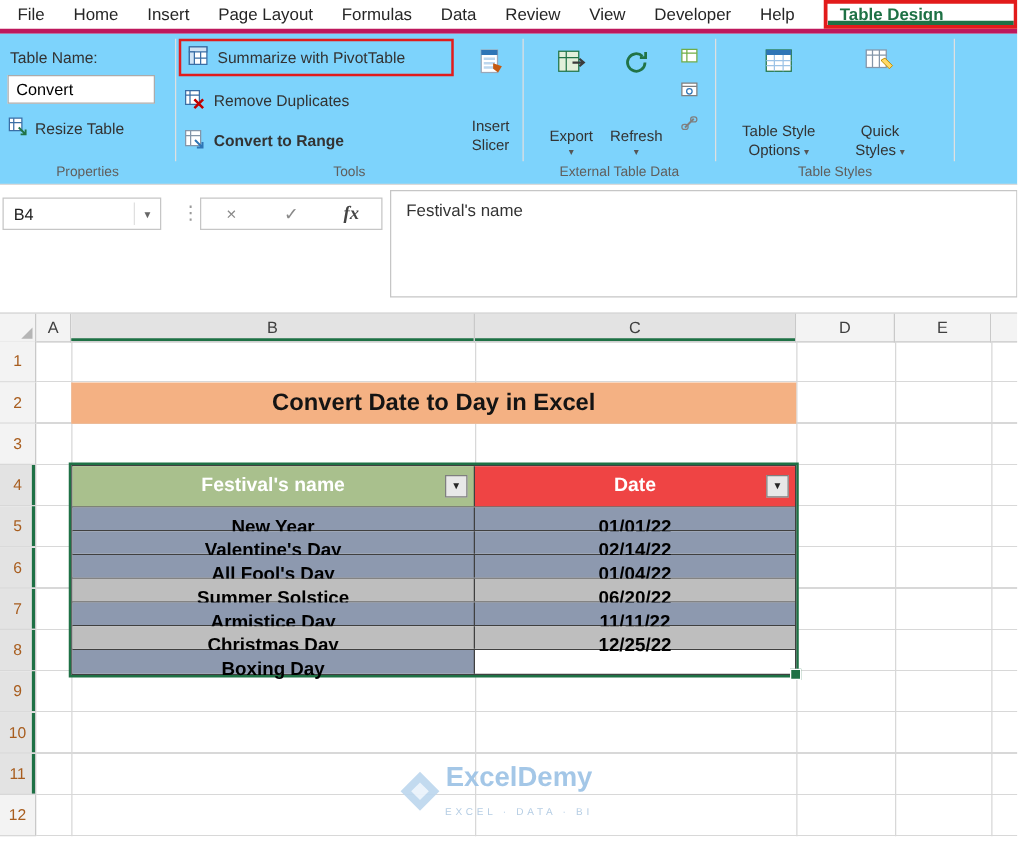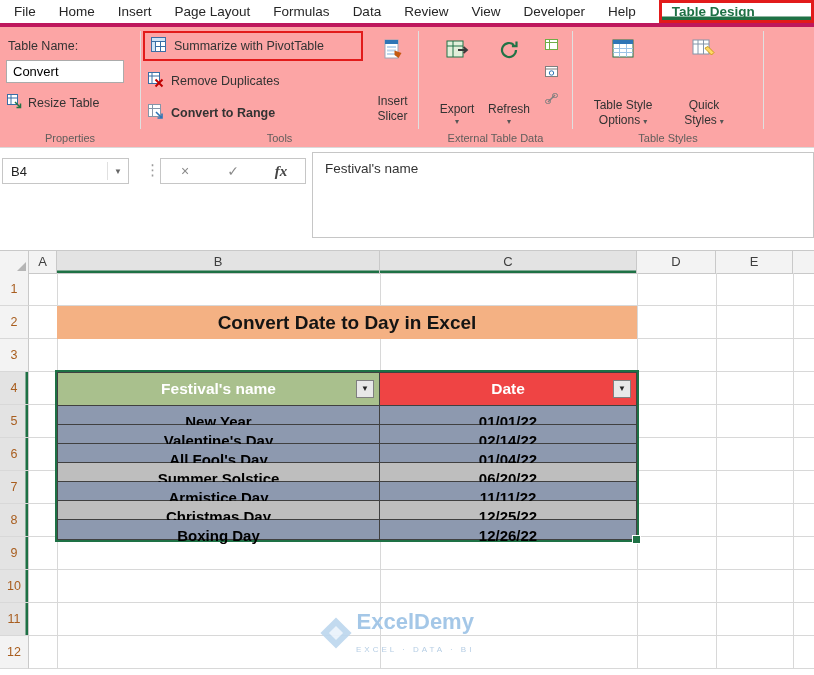--- a/index.html
+++ b/index.html
@@ -15,21 +15,21 @@
     display: flex; align-items: stretch; gap: 23px; padding-left: 14px;
     background: #fff; border-bottom: 4px solid #be185d;
   }
   .tab { display: flex; align-items: center; font-size: 13.5px; color: #262626; white-space: nowrap; }
   .tab.active-highlight {
     color: #1E7145; font-weight: 700; flex: 1 1 auto; padding: 0 10px;
     border: 3px solid #e21b1b; box-shadow: inset 0 -3.5px 0 #1E7145;
   }
 
   
-  .ribbon { position: absolute; top: 27px; left: 0; right: 0; height: 121px; background: #fca5a5; border-bottom: 1px solid #dadada; }
+  .ribbon { position: absolute; top: 27px; left: 0; right: 0; height: 121px; background: #7dd3fc; border-bottom: 1px solid #dadada; }
   .rgroup { position: absolute; top: 0; bottom: 0; }
   .group-label { position: absolute; bottom: 3px; left: 0; right: 0; text-align: center; font-size: 11px; color: #605E5C; }
   .sep { position: absolute; top: 4px; bottom: 18px; width: 1px; background: #e0e0e0; }
 
   .g-props { left: 0; width: 140px; }
   .tn-label { position: absolute; left: 8px; top: 12px; font-size: 12.5px; color: #333; }
   .tn-input { position: absolute; left: 6px; top: 33px; width: 118px; height: 23px; border: 1px solid #ababab; font-size: 13px; padding: 0 6px; font-family: "Liberation Sans", sans-serif; }
   .resize-btn { position: absolute; left: 6px; top: 66px; display: flex; align-items: center; gap: 6px; font-size: 12.5px; color: #333; cursor: default; }
 
   .g-tools { left: 141px; width: 277px; }
@@ -411,21 +411,20 @@
             <div class="tcell date">11/11/22</div>
           </div>
 
           <div class="trow light">
             <div class="tcell name">Christmas Day</div>
             <div class="tcell date">12/25/22</div>
           </div>
 
           <div class="trow dark">
             <div class="tcell name">Boxing Day</div>
-            <div class="tcell date">12/26/22</div>
           </div>
 
       </div>
 
       <div class="watermark">
         <span class="wm-icon"></span>
         <span class="wm-text">
           <span class="wm-brand">ExcelDemy</span>
           <span class="wm-tagline">EXCEL · DATA · BI</span>
         </span>

